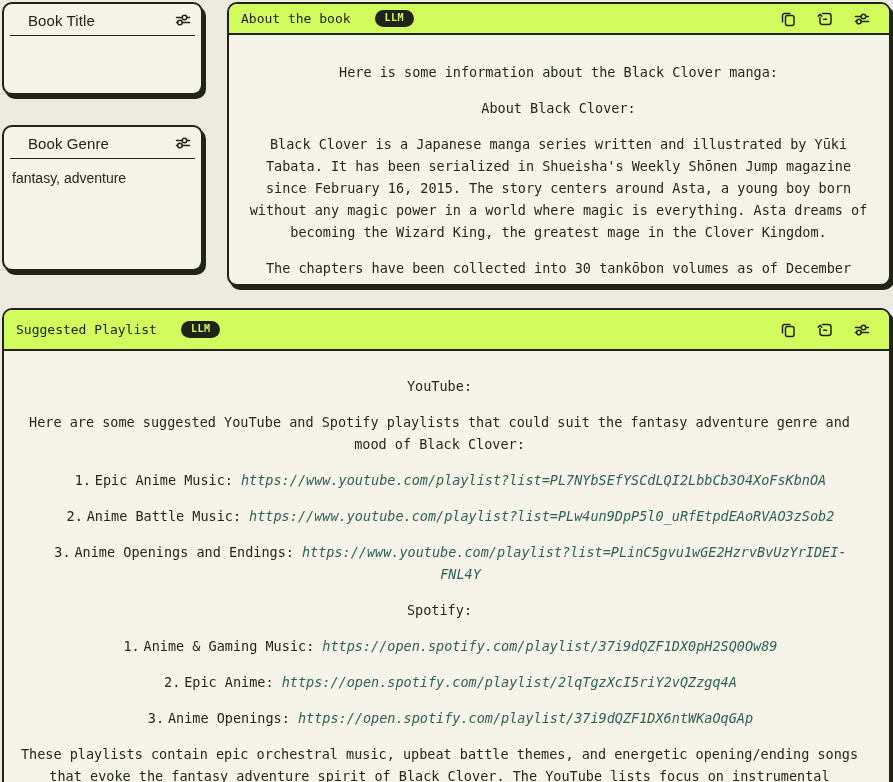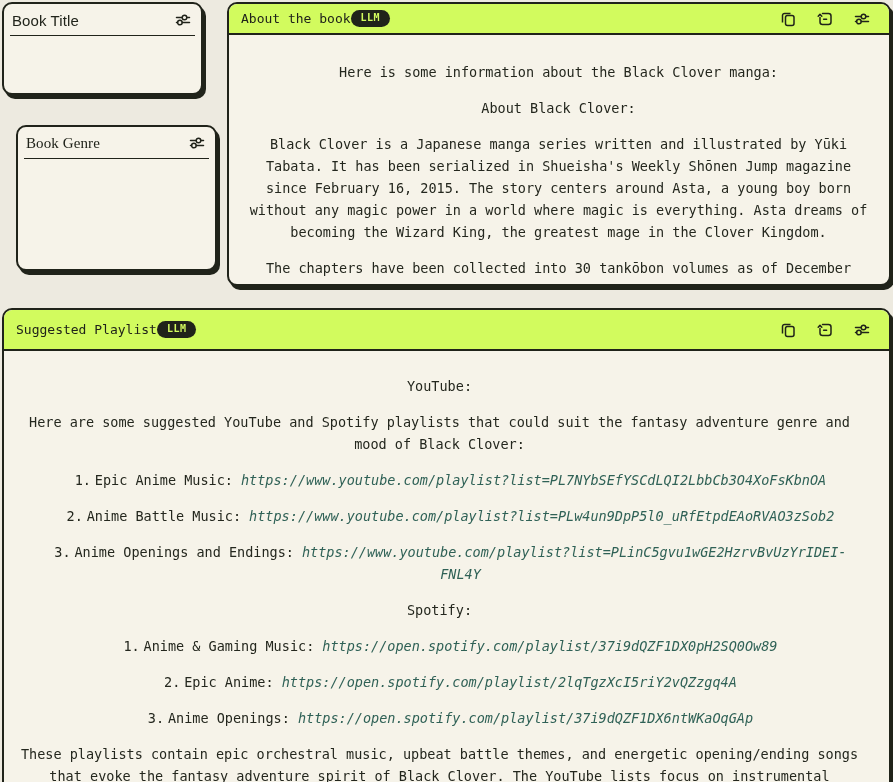--- a/index.html
+++ b/index.html
@@ -7,30 +7,30 @@
     --accent-green:#D2FB5E; --link-color:#2F6156; --body-text:#24271E;
   }
   *{box-sizing:border-box;margin:0;padding:0;}
   html,body{width:893px;height:782px;overflow:hidden;}
   body{font-family:"Liberation Sans",sans-serif;background:var(--background);}
   .canvas{position:relative;width:893px;height:782px;overflow:hidden;background:var(--background);}
   .card{position:absolute;background:var(--card-background);border:2px solid var(--ink);
         border-radius:10px;box-shadow:3px 4px 0 var(--ink);}
   
   .input-card .in-header{display:flex;align-items:center;justify-content:space-between;
-        padding:7px 9px 6px 8px;font-size:15px;font-weight:500;color:var(--ink);letter-spacing:.1px;}
+        padding:7px 9px 6px 24px;font-size:15px;font-weight:500;color:var(--ink);letter-spacing:.1px;}
   .in-divider{border:none;border-top:1.6px solid var(--ink);margin:0 6px;}
   .in-value{padding:11px 8px;font-size:14px;color:var(--body-text);}
   #card-book-title{left:2px;top:2px;width:201px;height:93px;}
-  #card-book-genre{left:16px;top:125px;width:201px;height:146px;font-family:Liberation Serif, serif;}
+  #card-book-genre{left:2px;top:125px;width:201px;height:146px;}
   
   .llm-card{overflow:hidden;}
   #card-about{left:227px;top:2px;width:664px;height:284px;}
   #card-playlist{left:2px;top:308px;width:889px;height:520px;}
-  .llm-header{display:flex;align-items:center;gap:0;background:var(--accent-green);
+  .llm-header{display:flex;align-items:center;gap:24px;background:var(--accent-green);
         border-bottom:2px solid var(--ink);border-radius:8px 8px 0 0;
         padding:0 18px 0 12px;font-family:"DejaVu Sans Mono",monospace;
         font-size:13px;color:var(--ink);}
   #card-about .llm-header{height:31px;}
   #card-playlist .llm-header{height:41px;}
   .llm-badge{background:var(--ink);color:var(--accent-green);border-radius:999px;
         font-family:"DejaVu Sans Mono",monospace;font-size:10px;font-weight:700;
         letter-spacing:.5px;padding:3px 10px 4px;line-height:1;}
   .actions{margin-left:auto;display:flex;align-items:center;gap:19px;}
   .icon-btn{background:none;border:none;padding:0;cursor:pointer;display:flex;align-items:center;}
@@ -73,20 +73,21 @@
       <button class="icon-btn" aria-label="settings">
         <svg width="18" height="18" viewBox="0 0 18 18" fill="none" stroke="#20231A" stroke-width="1.5" stroke-linecap="round">
           <path d="M2.5 6.5h5.6M12.9 6.5h2.6"></path>
             <circle cx="10.5" cy="6.5" r="2.3"></circle>
           <path d="M2.5 11.5h1M8.3 11.5h7.2"></path>
             <circle cx="5.9" cy="11.5" r="2.3"></circle>
         </svg>
       </button>
     </header>
     <hr class="in-divider">
+    <div class="in-value">fantasy, adventure</div>
   </section>
 
   <section class="card llm-card" id="card-about">
     <header class="llm-header">
       <span>About the book</span>
       <span class="llm-badge">LLM</span>
       <span class="actions">
         <button class="icon-btn" aria-label="copy">
           <svg width="18" height="18" viewBox="0 0 18 18" fill="none" stroke="#20231A" stroke-width="1.5" stroke-linejoin="round">
             <rect x="6.5" y="5.5" width="8.5" height="10" rx="2"></rect>

